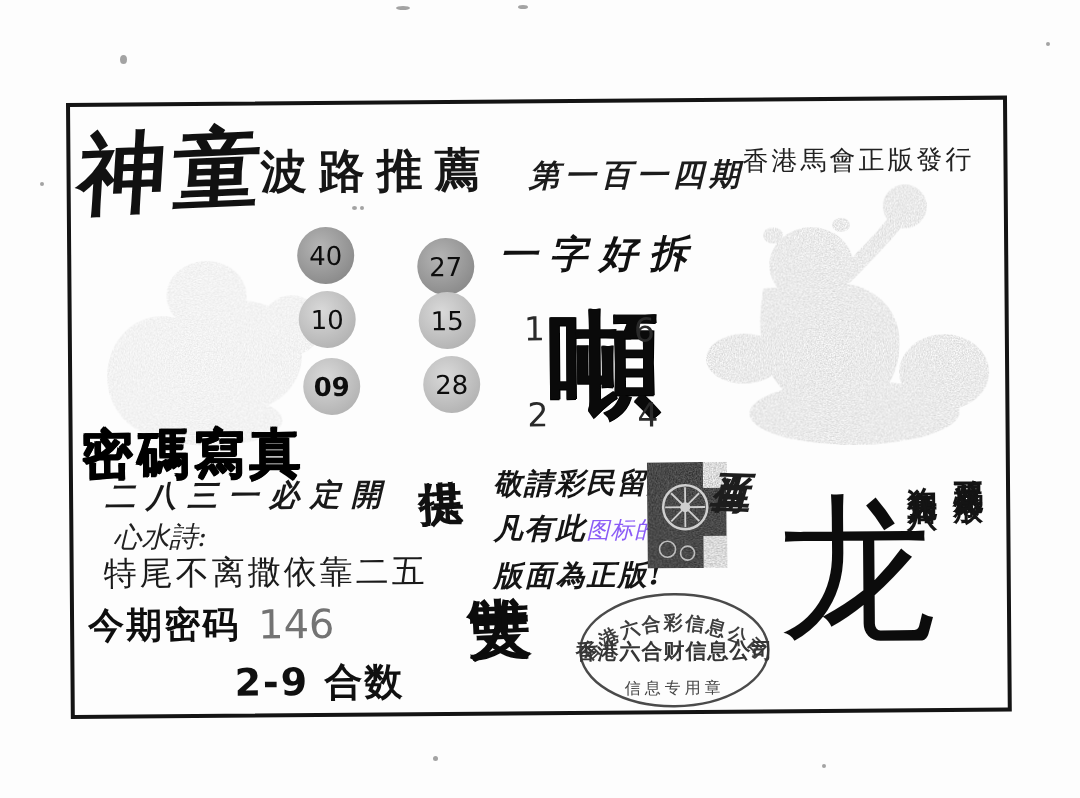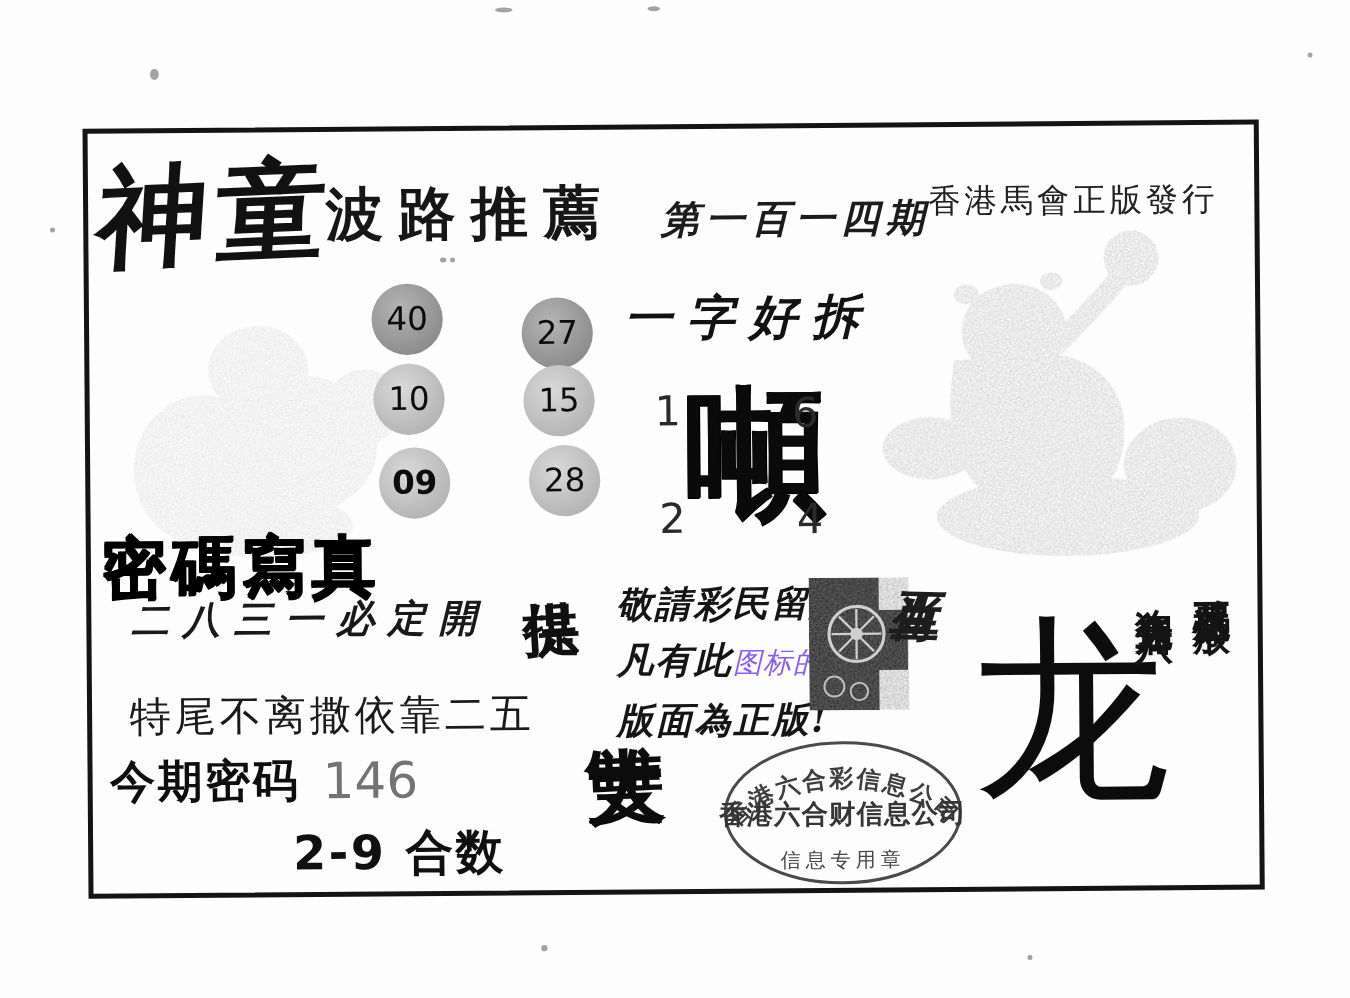--- a/index.html
+++ b/index.html
@@ -199,20 +199,21 @@
       <ellipse cx="50" cy="175" rx="38" ry="25" fill="#7a7a7a"></ellipse>
       <ellipse cx="250" cy="190" rx="45" ry="38" fill="#828282"></ellipse>
       <ellipse cx="160" cy="230" rx="105" ry="32" fill="#7a7a7a"></ellipse>
       <path d="M125 105 L 160 215" stroke="#4a4a4a" stroke-width="13" fill="none"></path>
       <ellipse cx="100" cy="72" rx="7" ry="6" fill="#333"></ellipse>
     </g>
   </svg>
 
   <div class="pw-heading">密碼寫真</div>
   <div class="pw-mustopen">二八三一必定開</div>
+  <div class="pw-poem-label">心水詩:</div>
   <div class="pw-poem">特尾不离撒依靠二五</div>
   <div class="pw-code-row">
     <span class="pw-code-label">今期密码</span><span class="pw-code-value">146</span>
   </div>
   <div class="pw-sum">2-9 合数</div>
 
   <div class="provide-top vtext">提供</div>
   <div class="provide-bottom vtext">大雙</div>
 
   <div class="notice">

